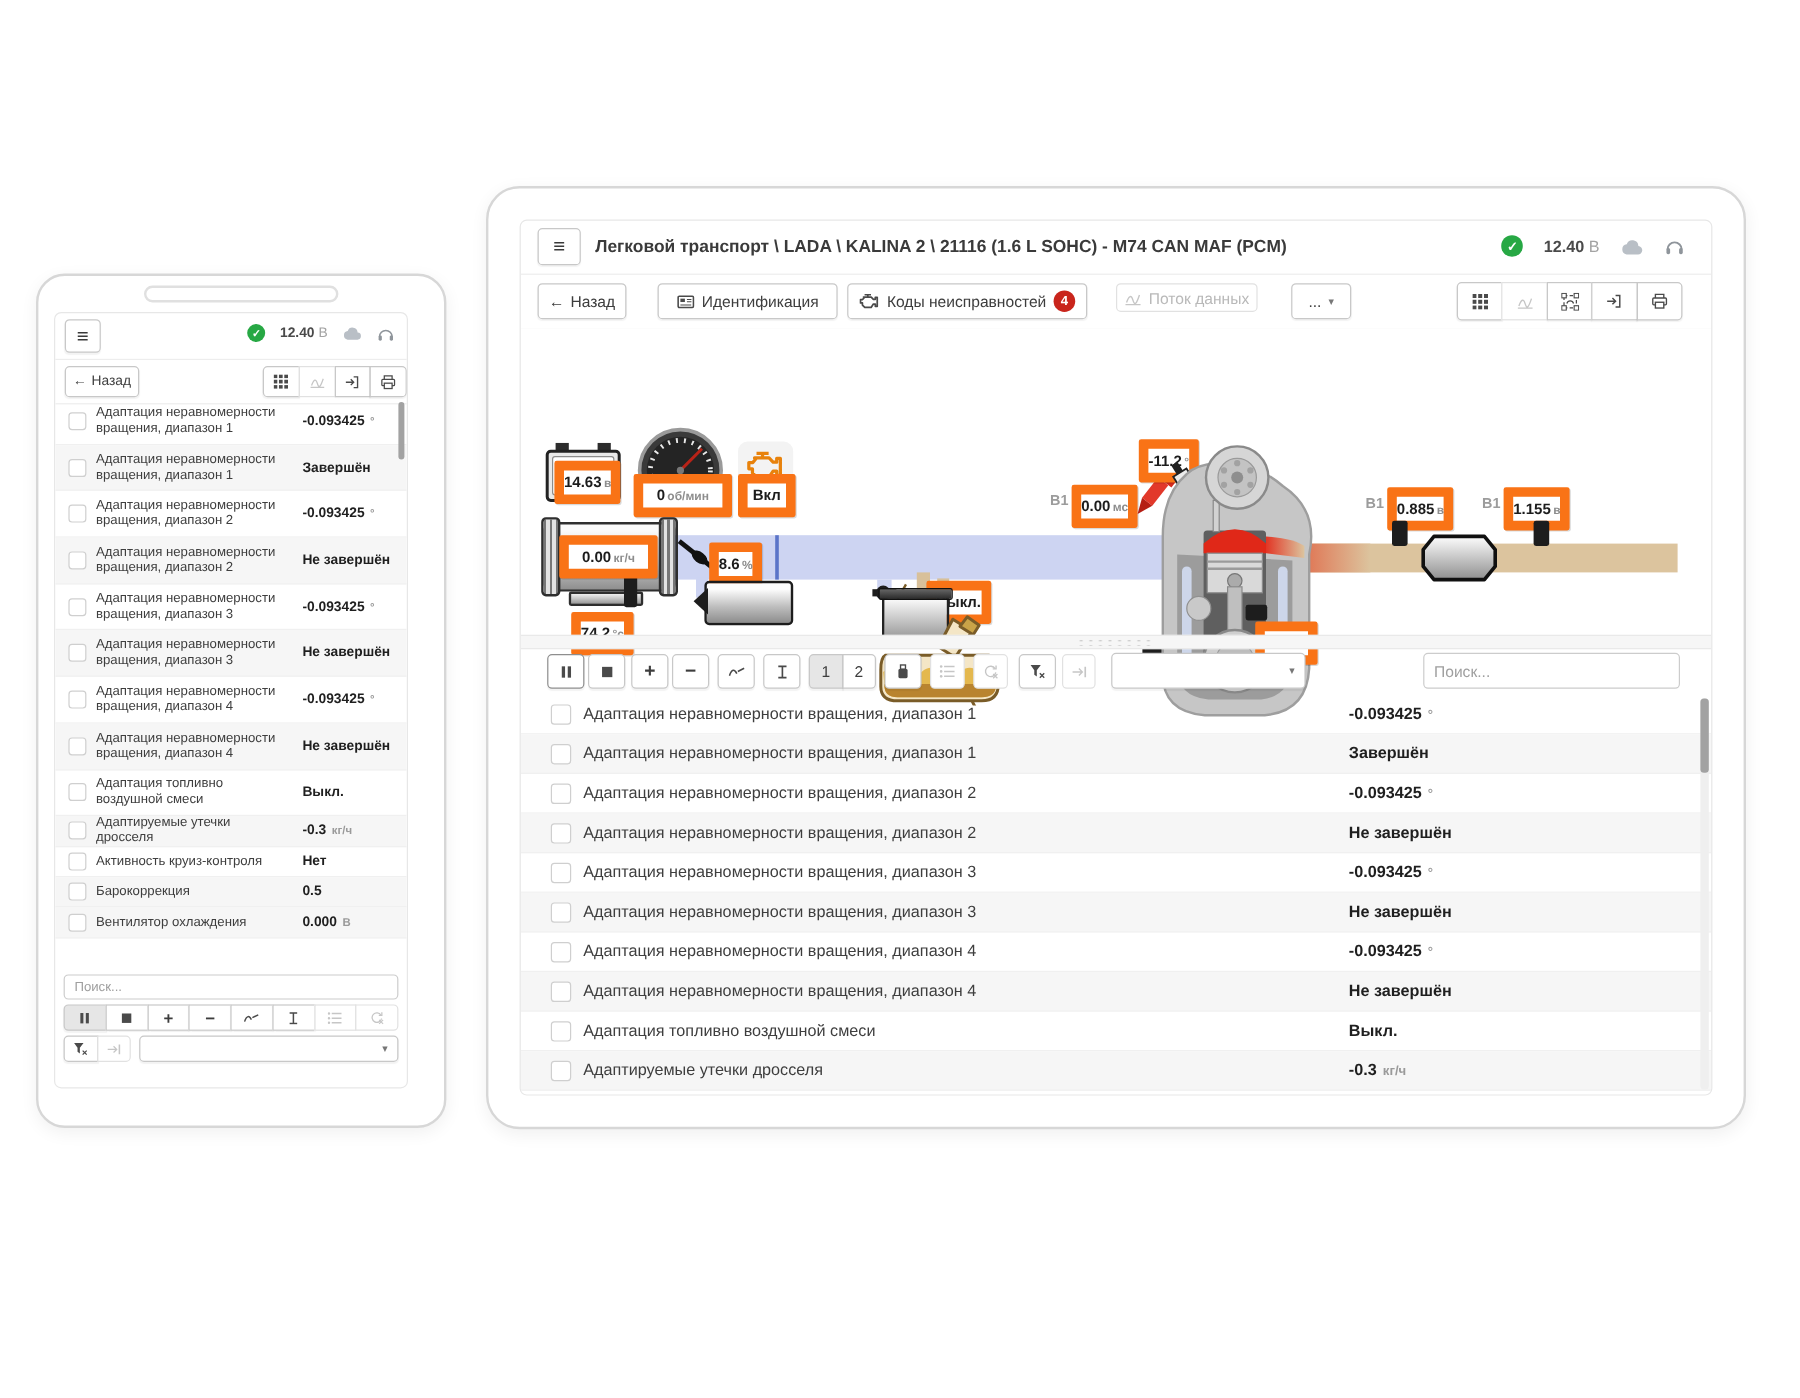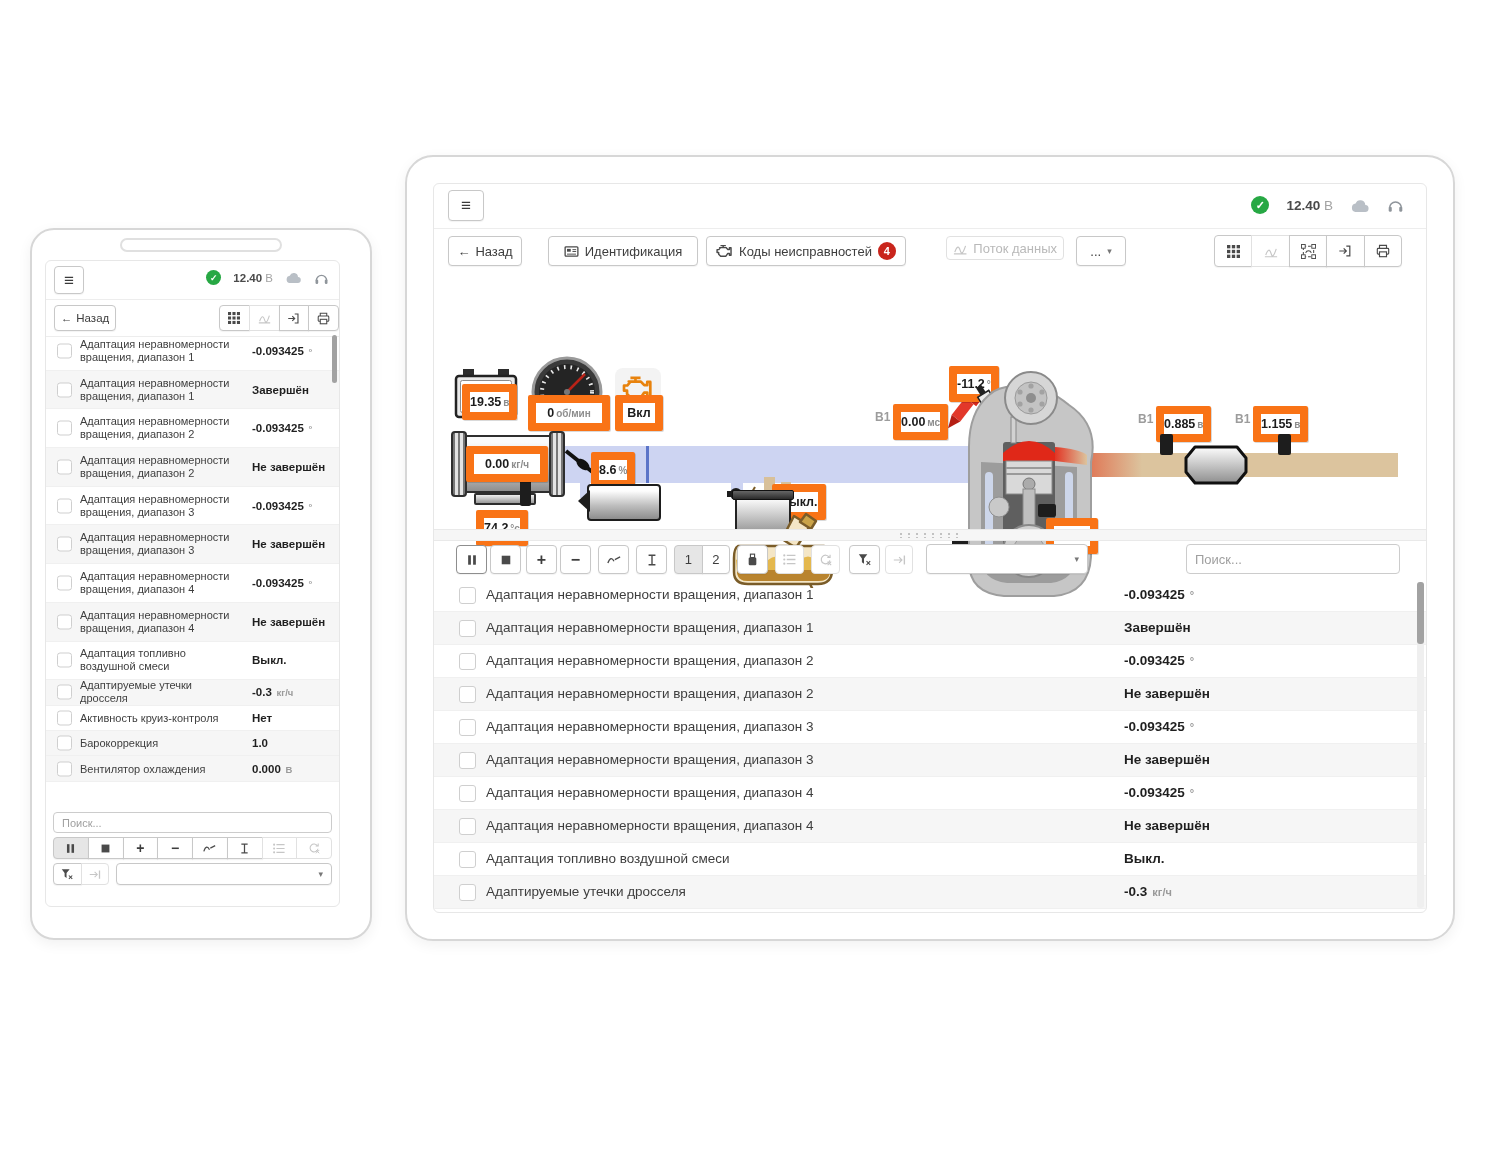--- a/index.html
+++ b/index.html
@@ -244,21 +244,21 @@
             <span class="val">-0.3<span class="unitg"> кг/ч</span></span>
           </div>
           <div class="prow short">
             <span class="cb"></span>
             <span class="lbl">Активность круиз-контроля</span>
             <span class="val">Нет</span>
           </div>
           <div class="prow short alt">
             <span class="cb"></span>
             <span class="lbl">Барокоррекция</span>
-            <span class="val">1.0</span>
+            <span class="val">0.5</span>
           </div>
           <div class="prow short alt">
             <span class="cb"></span>
             <span class="lbl">Вентилятор охлаждения</span>
             <span class="val">0.000<span class="unitg"> В</span></span>
           </div>
         </div>
       <div class="sthumb" style="right:2px;top:74px;height:48px;width:5px;"></div>
 
       <input class="inp" style="left: 7px; top: 551px; width: 279px; height: 21px; font-size: 11px;" placeholder="Поиск...">
@@ -342,20 +342,21 @@
     </div>
   </div>
 
   <div class="device tablet">
     <div class="screen t-screen">
 
       <div class="t-header">
         <button class="btn" style="left:14px;top:6px;width:36px;height:31px;">
           <span class="menu-glyph">≡</span>
         </button>
+        <div class="t-title">Легковой транспорт \ LADA \ KALINA 2 \ 21116 (1.6 L SOHC) - M74 CAN MAF (PCM)</div>
         <div class="t-status">
           <span class="chk">✓</span>
           <span class="volt"><span>12.40</span> <span class="vu">В</span></span>
           <span class="ic" style="width:20px;height:15px;">
               <svg viewBox="0 0 20 14">
                 <path d="M5.5 13.5h9.3a3.5 3.5 0 0 0 .5-7A5 5 0 0 0 5.6 5 4.3 4.3 0 0 0 5.5 13.5Z" fill="#b9bfc6"></path>
               </svg>
             </span>
           <span class="ic" style="width:17px;height:16px;">
               <svg viewBox="0 0 20 18">
@@ -384,21 +385,21 @@
         </button>
         <button class="btn" style="left:272px;top:8px;width:200px;height:30px;">
           <span class="ic" style="width:17px;height:14px;">
               <svg viewBox="0 0 19 15">
                 <path d="M5 1.5h6M8 1.5v2.2M4 3.7h7.2l2 2.1h1.8V3.9h1.8v8.4h-1.8v-2.1h-1.8l-2.1 3.1H5.2l-2.2-2.2v-2H1.2V6h2l1.8-2.3Z" fill="none" stroke="currentColor" stroke-width="1.6" stroke-linejoin="round"></path>
               </svg>
             </span>
           <span>Коды неисправностей</span>
           <span class="badge">4</span>
         </button>
-        <button class="btn disabled" style="left:512px;top:8px;width:118px;height:24px;">
+        <button class="btn disabled" style="left:496px;top:8px;width:118px;height:24px;">
           <span class="ic" style="width:15px;height:13px;">
               <svg viewBox="0 0 16 14">
                 <path d="M1 13h14M2 11C4.5 4 6.5 4 8 9s3 4 6-5" fill="none" stroke="currentColor" stroke-width="1.3"></path>
               </svg>
             </span>
             <span>Поток данных</span>
         </button>
         <button class="btn" style="left:642px;top:8px;width:50px;height:30px;">
           <span>...</span>
             <span class="caret">▾</span>
@@ -474,21 +475,21 @@
         <div style="position:absolute;left:650px;top:179px;width:58px;height:24px;background:linear-gradient(90deg,#e0704f,#dcc49e);"></div>
 
         <div style="position:absolute;left:20px;top:95px;width:64px;height:50px;">
           <svg viewBox="0 0 64 50" width="64" height="50">
               <rect x="9" y="0" width="11" height="9" fill="#2c2c2c"></rect>
               <rect x="44" y="0" width="11" height="9" fill="#2c2c2c"></rect>
               <rect x="2" y="7" width="60" height="41" rx="3" fill="#e9e9e9" stroke="#222" stroke-width="2.5"></rect>
               <rect x="6.5" y="11.5" width="51" height="32" rx="2" fill="#fff" stroke="#8c8c8c"></rect>
             </svg>
         </div>
-        <div class="vbox" style="left:28px;top:110px;"><span>19.35</span><span class="unit">в</span></div>
+        <div class="vbox" style="left:28px;top:110px;"><span>14.63</span><span class="unit">в</span></div>
 
         <div style="position:absolute;left:96px;top:81px;width:74px;height:74px;">
           <svg viewBox="0 0 74 74" width="74" height="74">
               <circle cx="37" cy="37" r="34" fill="#3a3a3a" stroke="#9a9a9a" stroke-width="3"></circle>
               <circle cx="37" cy="37" r="28" fill="#242424"></circle>
               <circle cx="37" cy="37" r="25" fill="none" stroke="#e8e8e8" stroke-width="4" stroke-dasharray="1.6 5.1"></circle>
               <line x1="37" y1="37" x2="55" y2="19" stroke="#b92318" stroke-width="2.5"></line>
               <circle cx="37" cy="37" r="3" fill="#777"></circle>
             </svg>
         </div>

